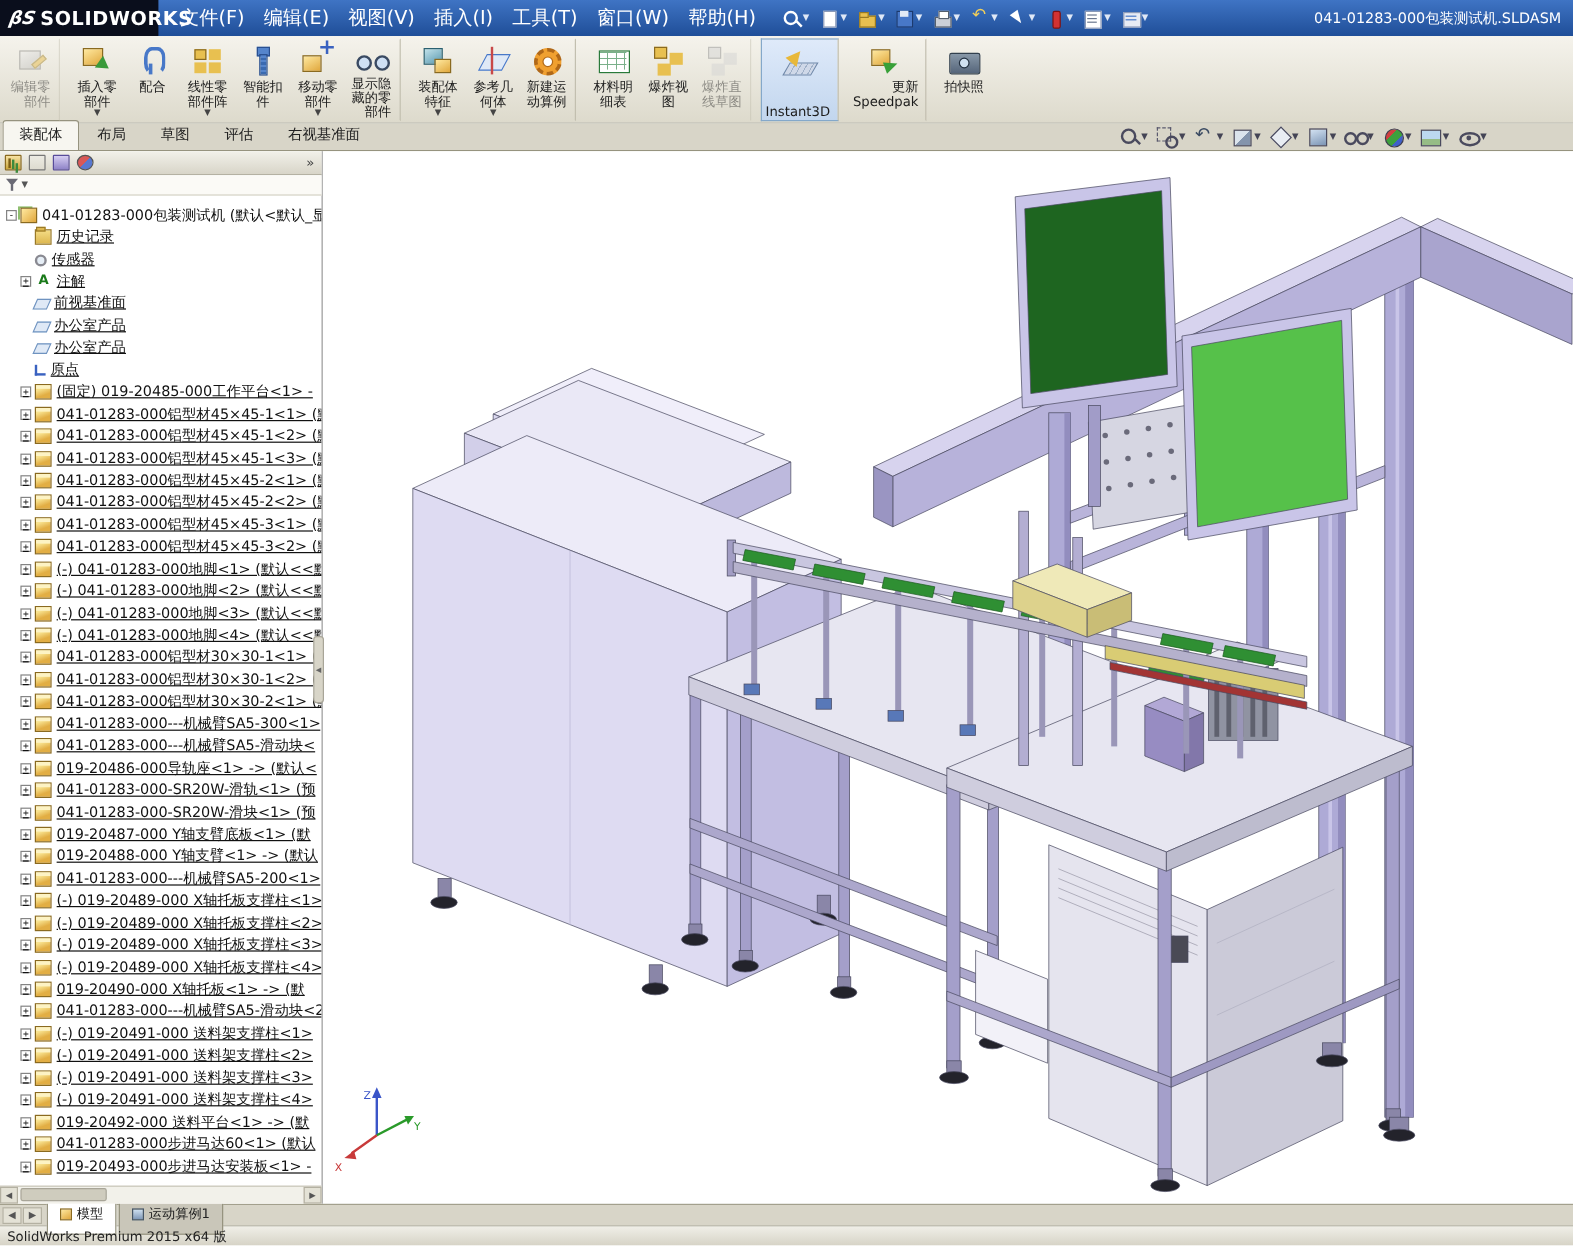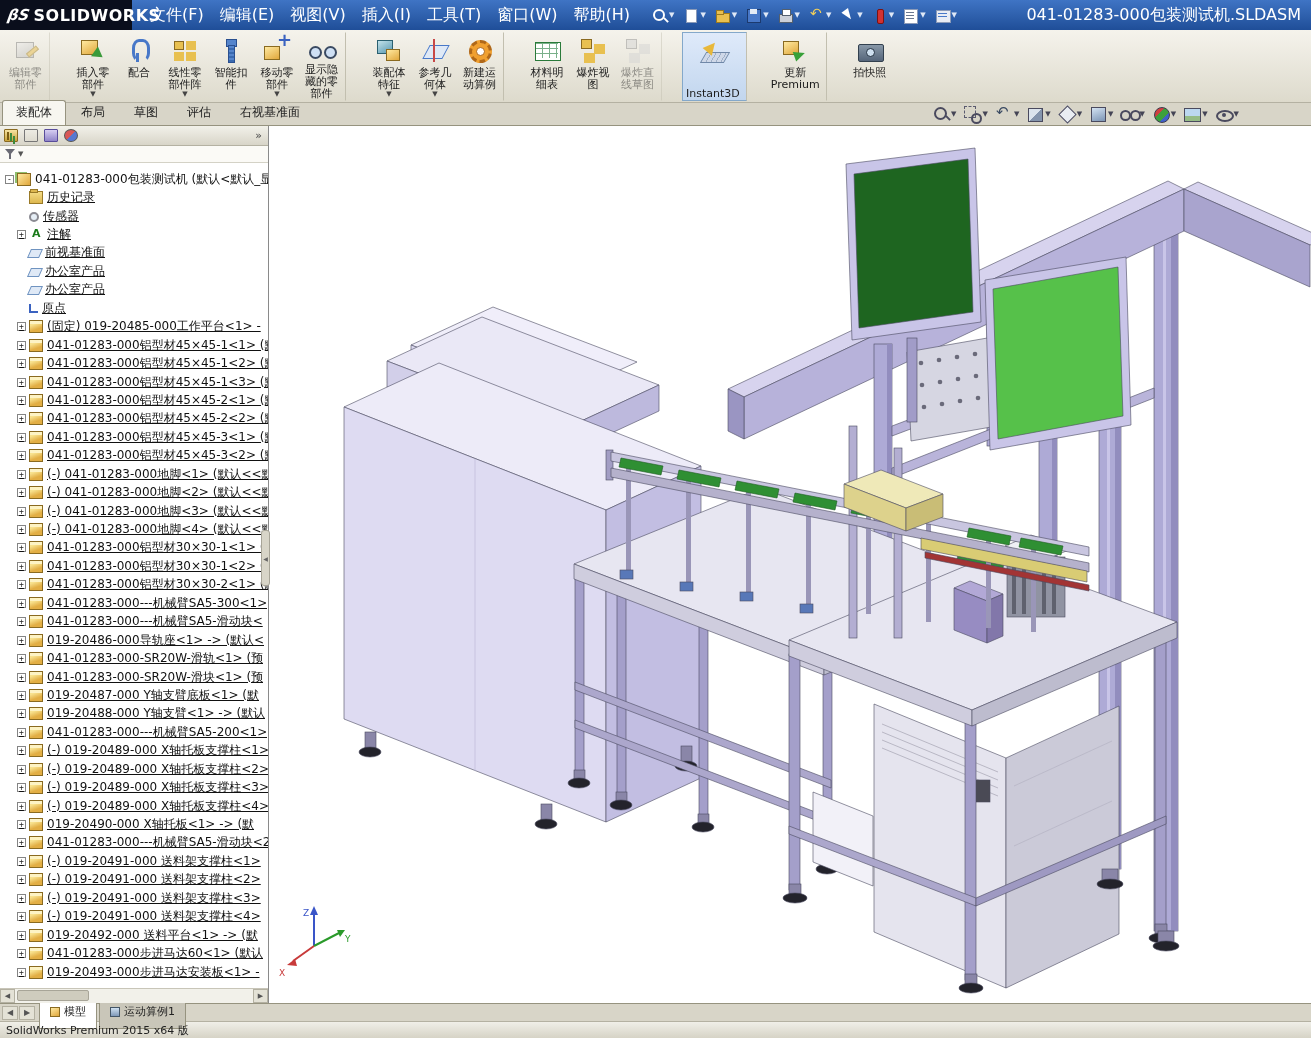--- a/index.html
+++ b/index.html
@@ -10,21 +10,21 @@
   .titlebar{height:30px;background:linear-gradient(#3f74c4,#1f4e98);display:flex;align-items:center;color:#fff;}
   .logo{width:132px;height:30px;background:#0a0e1c;display:flex;align-items:center;padding-left:8px;gap:4px;}
   .logo-mark{font-weight:800;font-style:italic;font-size:15px;color:#fff;transform:skewX(-10deg);}
   .logo-text{font-weight:700;font-size:16px;letter-spacing:.5px;}
   .menubar{display:flex;margin-left:10px;}
   .menu-item{font-size:16px;padding:4px 8px;cursor:default;}
   .quick-icons{display:flex;align-items:center;margin-left:10px;gap:2px;}
   .quick-btn{display:flex;align-items:center;padding:1px 2px;border:1px solid transparent;border-radius:2px;}
   .qi{width:17px;height:17px;position:relative;display:inline-block;}
   .q-drop{font-size:7px;color:#dfe8f6;margin-left:1px;}
-  .doc-title{margin-left:auto;font-size:16px;padding-right:10px;white-space:nowrap;}
+  .doc-title{margin-left:auto;font-size:12px;padding-right:10px;white-space:nowrap;}
 
   .qi::before,.qi::after,.vi::before,.vi::after,.ri::before,.ri::after,
   .pt::before,.pt::after,.fi::before,.fi::after,.ti::before,.ti::after{content:"";position:absolute;}
 
   .qi-search::before{left:2px;top:2px;width:8px;height:8px;border:2px solid #fff;border-radius:50%;}
   .qi-search::after{left:12px;top:12px;width:6px;height:2px;background:#fff;transform:rotate(45deg);}
   .qi-new-document::before{left:4px;top:2px;width:9px;height:12px;background:#fff;border:1px solid #8a9ab8;}
   .qi-open::before{left:2px;top:6px;width:12px;height:8px;background:#e8c050;border:1px solid #9a7a20;}
   .qi-open::after{left:2px;top:3px;width:6px;height:3px;background:#e8c050;border:1px solid #9a7a20;}
   .qi-save::before{left:2px;top:2px;width:12px;height:12px;background:#4878c8;border:1px solid #1c3a6e;}
@@ -40,21 +40,21 @@
   .qi-options::after{left:4px;top:6px;width:9px;height:1px;background:#4878c8;box-shadow:0 3px 0 #4878c8;}
 
   
   .ribbon{height:73px;background:linear-gradient(#f5f3ec,#dddacc);border-bottom:1px solid #b4b1a2;display:flex;align-items:stretch;padding:2px 2px 1px 4px;}
   .rb{min-width:46px;padding:2px 3px 0;display:flex;flex-direction:column;align-items:center;font-size:11px;line-height:12px;color:#1c1c1c;text-align:center;border:1px solid transparent;border-radius:2px;}
   .rb-label{white-space:pre-line;}
   .rb .drop-arrow{display:none;font-size:7px;color:#444;line-height:6px;}
   .rb.has-drop .drop-arrow{display:block;}
   .rb.dim{opacity:.45;}
   .rb.on{background:linear-gradient(#dfeafa,#c2d6ee);border:1px solid #84a8ca;gap:32px;}
-  .rb.sep-after{border-right:1px solid #c2bfaf;border-radius:0;margin-right:20px;padding-right:6px;}
+  .rb.sep-after{border-right:1px solid #c2bfaf;border-radius:0;margin-right:8px;padding-right:6px;text-align:right;}
   .ri{width:32px;height:30px;position:relative;margin:1px auto 1px;}
 
   .ri-edit-component::before{left:6px;top:6px;width:16px;height:14px;background:linear-gradient(150deg,#ececec,#b6b6b6);border:1px solid #777;}
   .ri-edit-component::after{left:16px;top:13px;width:11px;height:3px;background:#e8b83a;border:1px solid #9a7a20;transform:rotate(-40deg);}
   .ri-insert-component::before{left:4px;top:4px;width:15px;height:13px;background:linear-gradient(150deg,#ffe9a0,#e0a73c);border:1px solid #8a6a20;}
   .ri-insert-component::after{left:16px;top:14px;border:6px solid transparent;border-left:10px solid #3a9a3a;transform:rotate(35deg);}
   .ri-mate::before{left:9px;top:3px;width:12px;height:17px;border:3px solid #4878c8;border-radius:7px/9px;border-bottom-color:transparent;}
   .ri-mate::after{left:13px;top:17px;width:3px;height:9px;background:#4878c8;}
   .ri-linear-pattern::before{left:5px;top:5px;width:8px;height:7px;background:#e8c050;border:1px solid #8a6a20;box-shadow:12px 0 0 #e8c050,0 11px 0 #e8c050,12px 11px 0 #e8c050;}
   .ri-smart-fasteners::before{left:11px;top:3px;width:9px;height:6px;background:#5585cc;border:1px solid #2a5090;}
@@ -327,21 +327,21 @@
 
     <div class="rb on sep-after">
       <span class="ri ri-instant3d"></span>
       <span class="rb-label">Instant3D</span>
 
     </div>
 
     <div class="rb sep-after">
       <span class="ri ri-speedpak"></span>
       <span class="rb-label">更新
-Premium</span>
+Speedpak</span>
 
     </div>
 
     <div class="rb">
       <span class="ri ri-snapshot"></span>
       <span class="rb-label">拍快照</span>
 
     </div>
   </div>
 

